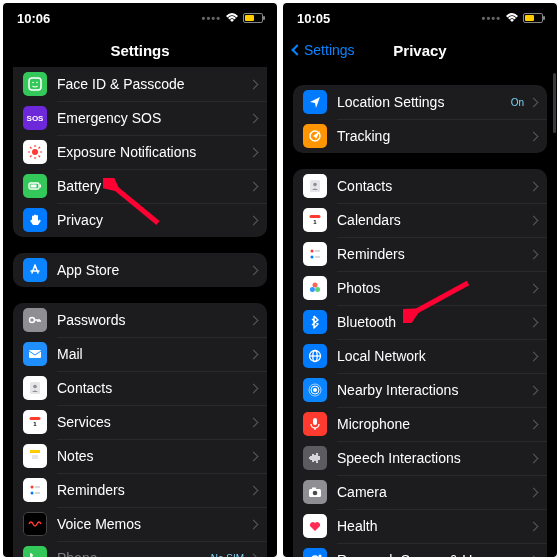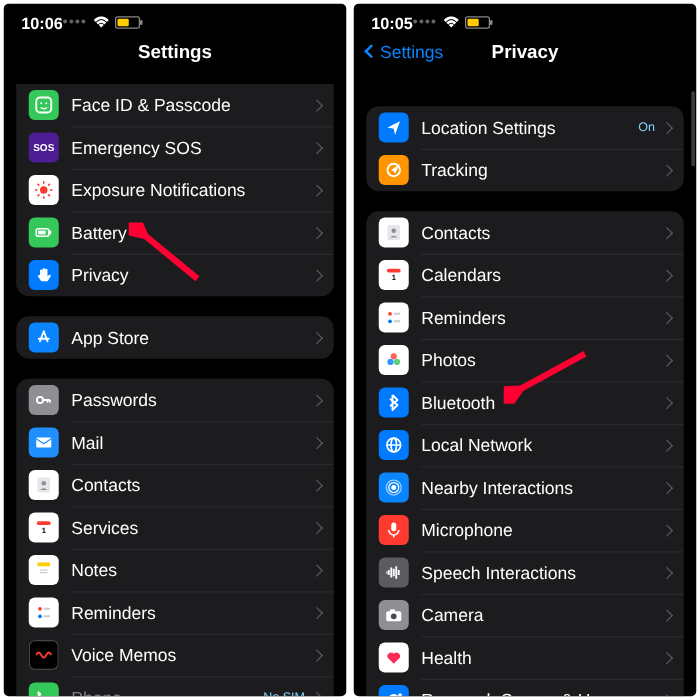--- a/index.html
+++ b/index.html
@@ -13,29 +13,29 @@
   .phone {
     width: 274px; height: 554px;
     background: #000;
     border-radius: 4px;
     overflow: hidden;
     position: relative;
     flex-shrink: 0;
   }
   .status-bar {
     height: 30px;
-    display: flex; align-items: center; 
+    display: flex; align-items: center; justify-content: space-between;
     padding: 0 14px; color: #fff; font-size: 13px; font-weight: 600;
   }
   .status-right { display:flex; align-items:center; gap:4px; }
   .batt { width:20px; height:10px; border:1px solid #888; border-radius:2px; position:relative; }
   .batt::after { content:""; position:absolute; right:-3px; top:2px; width:2px; height:4px; background:#888; border-radius:1px; }
   .batt i { position:absolute; left:1px; top:1px; bottom:1px; width:9px; background:#ffcc00; border-radius:1px; }
   .nav {
-    height: 34px; display:flex; align-items:flex-start; justify-content:center;
+    height: 34px; display:flex; align-items:center; justify-content:center;
     position:relative; color:#fff;
   }
   .nav-title { font-size:15px; font-weight:600; }
   .nav-back {
     position:absolute; left:10px; display:flex; align-items:center; gap:3px;
     color:#0a84ff; font-size:14px;
   }
   .chev-left { width:8px; height:8px; border-left:2px solid #0a84ff; border-bottom:2px solid #0a84ff; transform:rotate(45deg); }
   .scroll { position:absolute; top:64px; bottom:0; left:0; right:0; overflow:hidden; }
   .group {
@@ -97,21 +97,21 @@
               <rect x="2" y="2" width="12" height="12" rx="3" fill="none" stroke="#fff" stroke-width="1.5"></rect>
               <circle cx="6" cy="6.5" r="0.8" fill="#fff"></circle>
               <circle cx="10" cy="6.5" r="0.8" fill="#fff"></circle>
               <path d="M5.5 10 Q8 12 10.5 10" stroke="#fff" stroke-width="1.2" fill="none"></path>
             </svg>
           </div>
           <span class="lbl">Face ID &amp; Passcode</span>
           <span class="chev"></span>
         </div>
         <div class="row">
-          <div class="ico" style="background: #4c1d95; text-align: center;">
+          <div class="ico" style="background: #6d28d9; text-align: center;">
             <span style="font-size:8px;font-weight:800;color:#fff">SOS</span>
           </div>
           <span class="lbl">Emergency SOS</span>
           <span class="chev"></span>
         </div>
         <div class="row">
           <div class="ico" style="background: rgb(255, 255, 255);">
             <svg width="16" height="16" viewBox="0 0 16 16">
               <circle cx="8" cy="8" r="3" fill="#ff3b30"></circle>
               <g stroke="#ff3b30" stroke-width="1.2">

